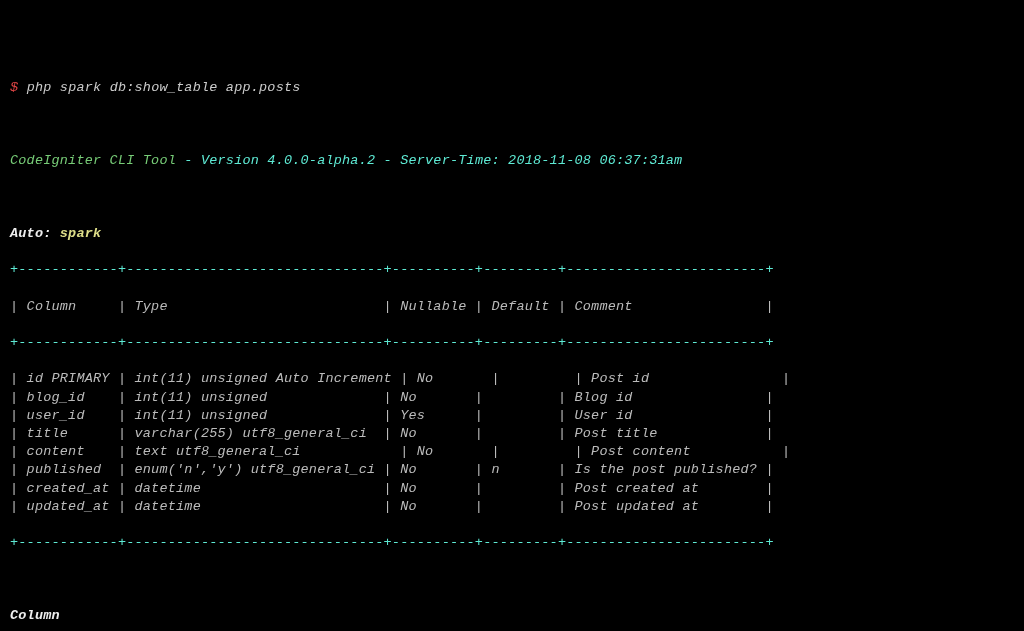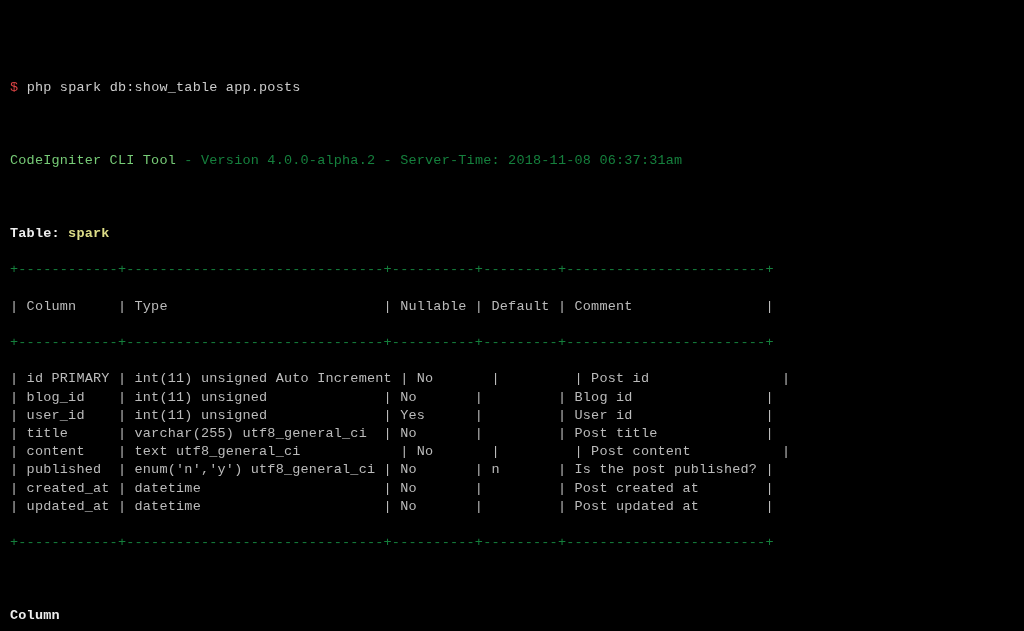--- a/index.html
+++ b/index.html
@@ -1,44 +1,44 @@
 <!DOCTYPE html>
 <html><head>
   <meta charset="utf-8">
   <style>
-    * { margin: 0; padding: 0; box-sizing: border-box; }
+    * { margin: 0; padding: 0; box-sizing: border-box; font-style: italic; }
     body {
       background: #000;
       color: #bbb;
       font-family: 'Consolas', 'Monaco', 'Courier New', monospace;
       font-size: 13.5px;
       line-height: 1.35;
       padding: 6px 10px;
       white-space: pre;
       letter-spacing: 0.2px;
     }
     .prompt { color: #d44; }
     .cmd { color: #ccc; }
     .tool { color: #7c7; }
     .bold { font-weight: bold; color: #eee; }
     .hl { color: #dd8; font-weight: bold; }
-    .dim { color: #15803d; }
+    .dim { color: #5eead4; }
     .line { display: block; }
     .blank { height: 1.35em; }
   </style>
 </head>
 <body>
 
 
 
 <span class="line"><span class="prompt">$</span> <span class="cmd">php spark db:show_table app.posts</span></span>
 <div class="blank"></div>
 <span class="line"><span class="tool">CodeIgniter CLI Tool</span><span class="dim"> - Version 4.0.0-alpha.2 - Server-Time: 2018-11-08 06:37:31am</span></span>
 <div class="blank"></div>
-<span class="line"><span class="bold">Table: </span><span class="hl">spark</span></span>
+<span class="line"><span class="bold">Auto: </span><span class="hl">spark</span></span>
 <span class="line dim">+------------+-------------------------------+----------+---------+------------------------+</span>
 <span class="line">| Column     | Type                          | Nullable | Default | Comment                |</span>
 <span class="line dim">+------------+-------------------------------+----------+---------+------------------------+</span>
 <div id="columns-body"><span class="line">| id PRIMARY | int(11) unsigned Auto Increment | No       |         | Post id                |</span><span class="line">| blog_id    | int(11) unsigned              | No       |         | Blog id                |</span><span class="line">| user_id    | int(11) unsigned              | Yes      |         | User id                |</span><span class="line">| title      | varchar(255) utf8_general_ci  | No       |         | Post title             |</span><span class="line">| content    | text utf8_general_ci            | No       |         | Post content           |</span><span class="line">| published  | enum('n','y') utf8_general_ci | No       | n       | Is the post published? |</span><span class="line">| created_at | datetime                      | No       |         | Post created at        |</span><span class="line">| updated_at | datetime                      | No       |         | Post updated at        |</span></div>
 <span class="line dim">+------------+-------------------------------+----------+---------+------------------------+</span>
 <div class="blank"></div>
 <span class="line bold">Column</span>
 
 
 

